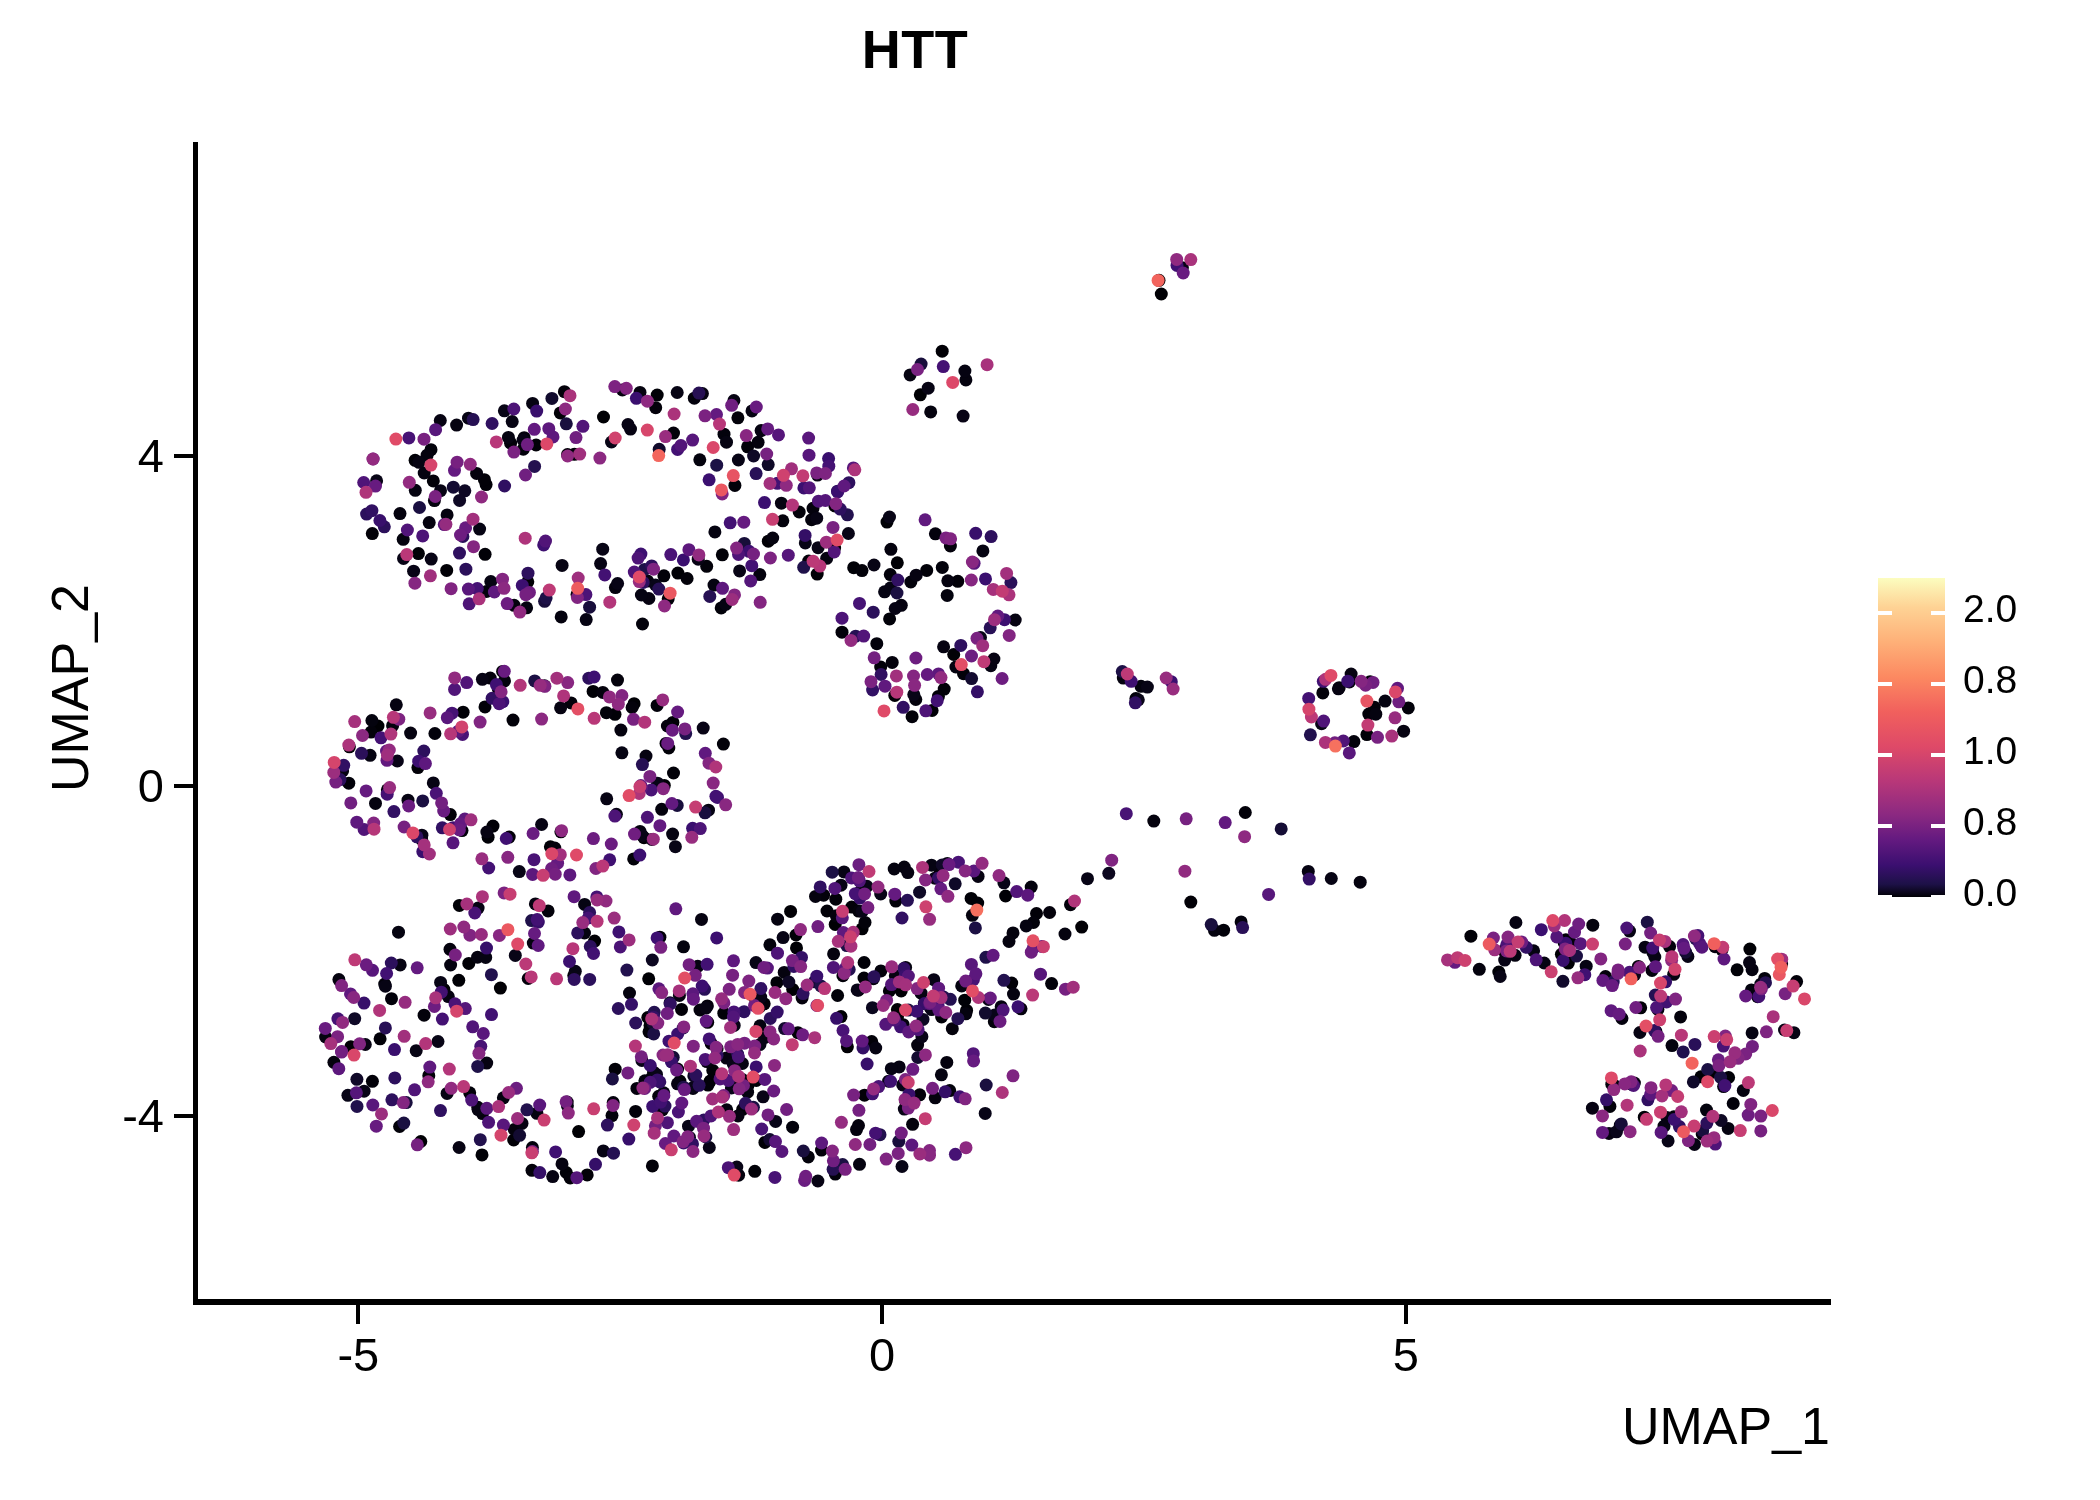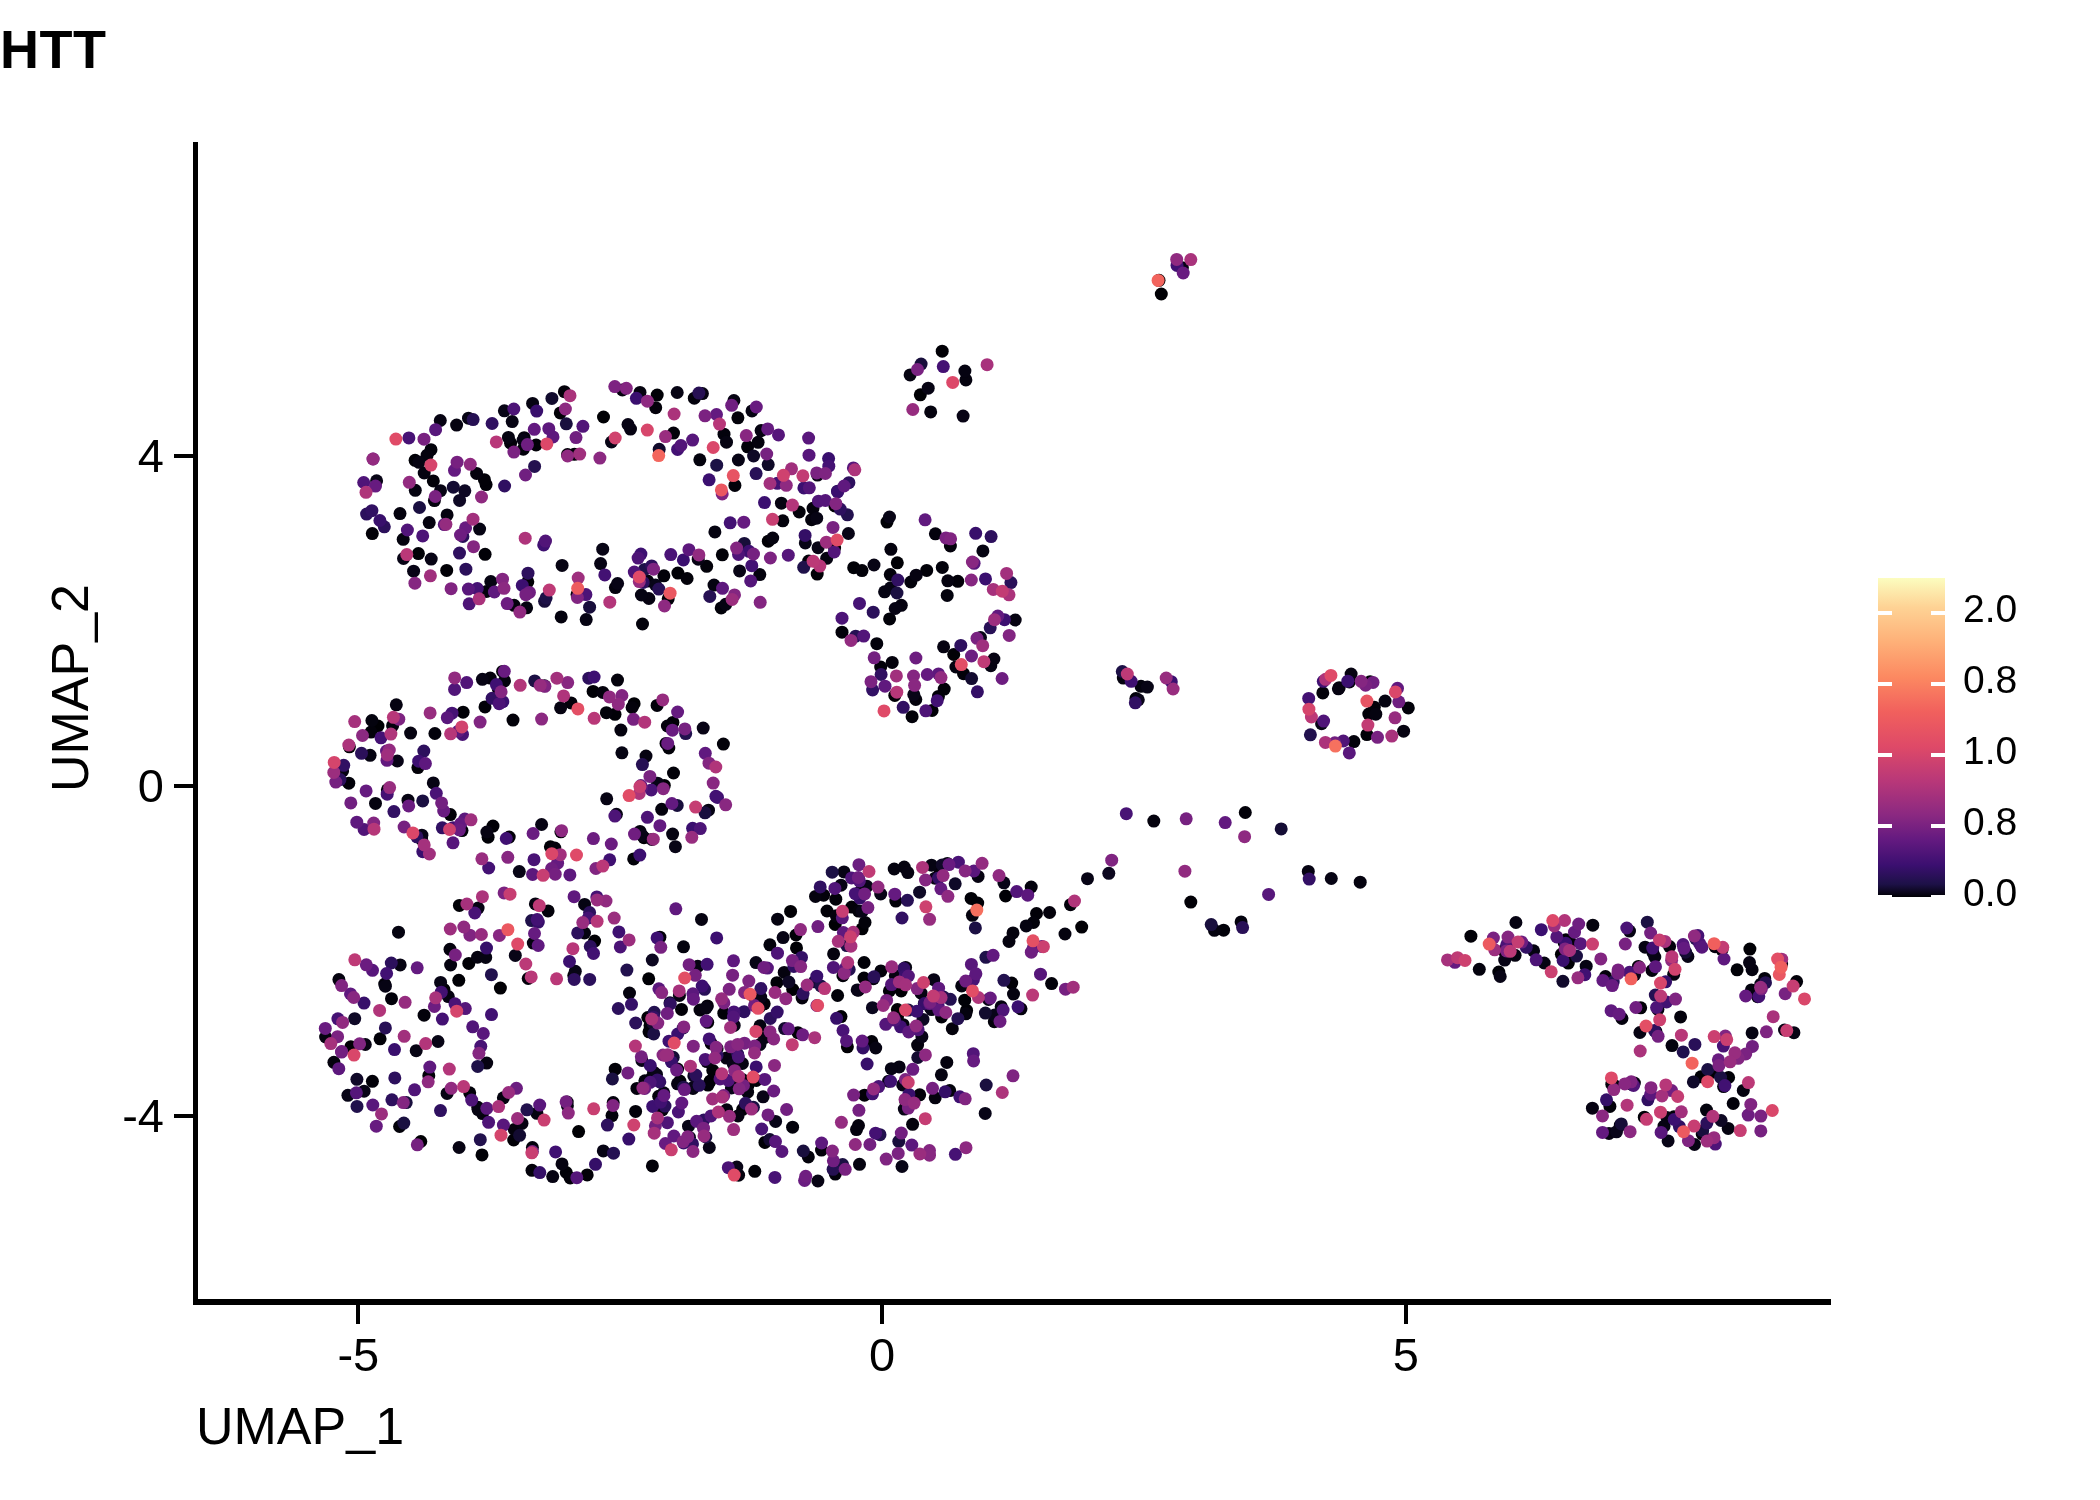--- a/index.html
+++ b/index.html
@@ -19,21 +19,21 @@
     position: relative;
     width: 2100px;
     height: 1500px;
     background: #ffffff;
   }
   #plot-title {
     position: absolute;
     left: 0;
     top: 22px;
     width: 1830px;
-    text-align: left;
+    text-align: center;
     font-size: 54px;
     font-weight: bold;
     letter-spacing: 0.5px;
     line-height: 1;
   }
   
   #panel {
     position: absolute;
     left: 196px;
     top: 142px;
@@ -92,21 +92,21 @@
     width: 164px;
     text-align: right;
     font-size: 47px;
     line-height: 1;
   }
   #xlab {
     position: absolute;
     left: 196px;
     top: 1400px;
     width: 1634px;
-    text-align: left;
+    text-align: right;
     font-size: 52px;
     line-height: 1;
   }
   #ylab {
     position: absolute;
     left: -310px;
     top: 662px;
     width: 760px;
     text-align: center;
     font-size: 52px;

